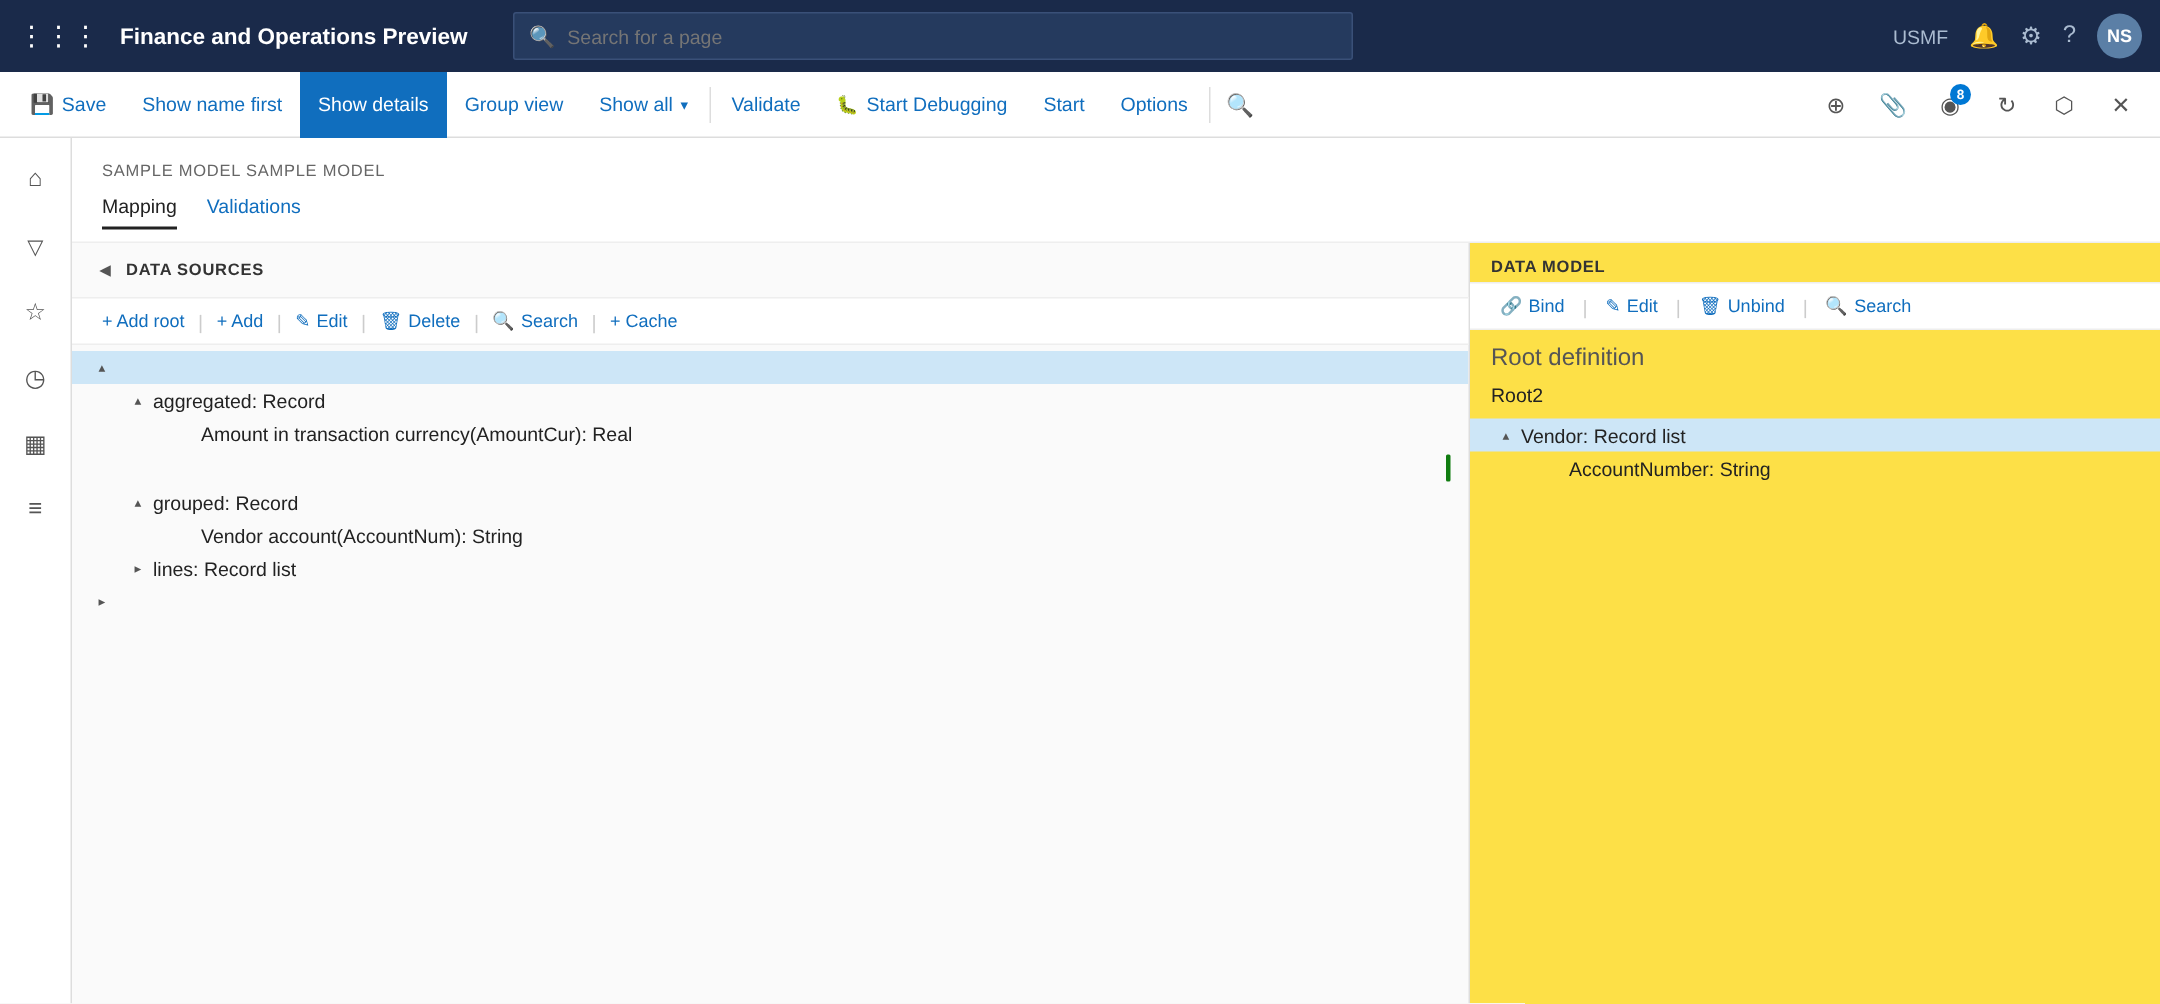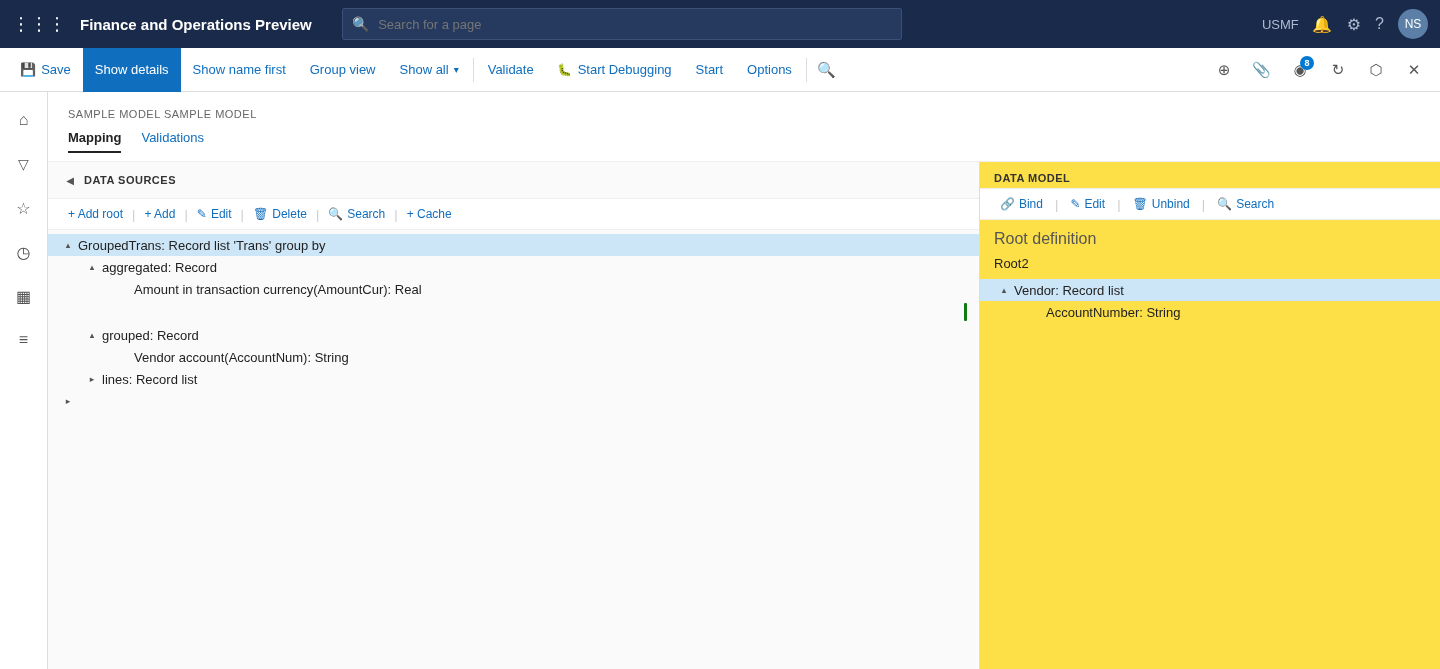--- a/index.html
+++ b/index.html
@@ -45,21 +45,21 @@
       gap: 14px;
       margin-left: auto;
       color: #aabbd0;
       font-size: 13px;
     }
     .top-nav-right .icon-btn { cursor: pointer; font-size: 16px; color: #aabbd0; }
     .avatar {
       width: 30px; height: 30px; border-radius: 50%;
       background: #5b7fa6; color: white;
       display: flex; align-items: center; justify-content: center;
-      font-weight: 400; font-size: 12px; cursor: pointer;
+      font-weight: 700; font-size: 12px; cursor: pointer;
     }
 
     
     .toolbar {
       display: flex;
       align-items: center;
       background: #ffffff;
       border-bottom: 1px solid #ddd;
       height: 44px;
       padding: 0 8px;
@@ -133,21 +133,21 @@
       font-size: 11px; color: #666; text-transform: uppercase; letter-spacing: 0.5px;
       margin-bottom: 4px;
     }
     .page-title { font-size: 22px; font-weight: 300; color: #222; margin-bottom: 10px; }
     .page-tabs { display: flex; gap: 0; border-bottom: none; }
     .page-tab {
       padding: 6px 0; margin-right: 20px;
       font-size: 13px; color: #106ebe; cursor: pointer;
       border-bottom: 2px solid transparent;
     }
-    .page-tab.active { color: #222; border-bottom: 2px solid #222; font-weight: 700; }
+    .page-tab.active { color: #222; border-bottom: 2px solid #222; font-weight: 400; }
 
     
     .mapping-content {
       display: flex;
       flex: 1;
       overflow: hidden;
       background: #fafafa;
     }
 
     
@@ -255,25 +255,25 @@
     <span class="icon-btn">?</span>
     <div class="avatar">NS</div>
   </div>
 </div>
 
 <div class="toolbar">
   <button class="toolbar-btn">
     <span>💾</span>
     <span>Save</span>
   </button>
+  <button class="toolbar-btn">
+    <span>Show name first</span>
+  </button>
   <button class="toolbar-btn active">
     <span>Show details</span>
-  </button>
-  <button class="toolbar-btn">
-    <span>Show name first</span>
   </button>
   <button class="toolbar-btn">
     <span>Group view</span>
   </button>
   <button class="toolbar-btn">
     <span>Show all</span>
     <span style="font-size:10px;">▾</span>
   </button>
   <div class="toolbar-divider"></div>
   <button class="toolbar-btn">
@@ -359,21 +359,20 @@
           <span class="ds-toolbar-sep">|</span>
           <button class="ds-toolbar-btn">
             <span>+ Cache</span>
           </button>
         </div>
 
         <div class="tree-container">
 
           <div class="tree-item selected" style="padding-left: 12px;">
             <span class="tree-expand" style="margin-right:2px;">▴</span>
-            <span class="tree-label">GroupedTrans: Record list 'Trans' group by</span>
           </div>
 
           <div class="tree-item" style="padding-left: 36px;">
             <span class="tree-expand" style="margin-right:2px;">▴</span>
             <span class="tree-label">aggregated: Record</span>
           </div>
 
           <div class="tree-item" style="padding-left: 68px;">
             <span class="tree-expand" style="margin-right:2px; visibility:hidden;">▸</span>
             <span class="tree-label">Amount in transaction currency(AmountCur): Real</span>

